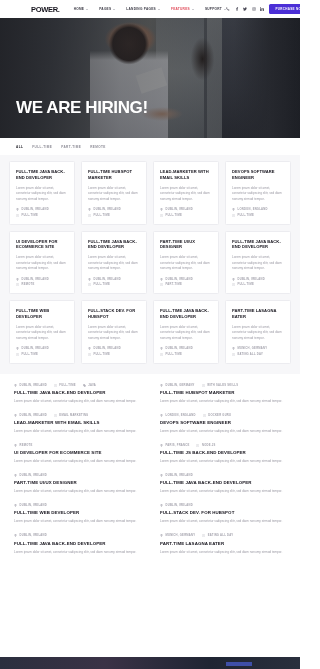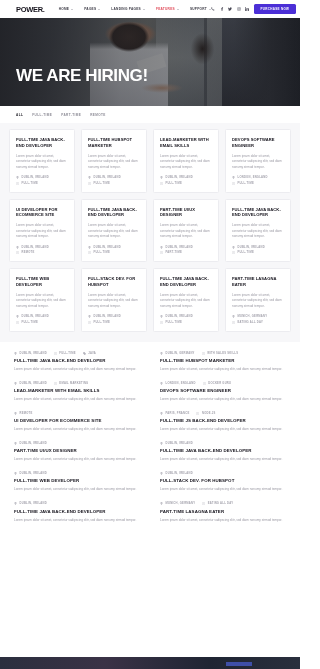--- a/index.html
+++ b/index.html
@@ -8,21 +8,21 @@
     background: #ffffff;
     font-family: "Liberation Sans", sans-serif;
     overflow: hidden;
   }
   .page { width: 300px; height: 669px; position: relative; overflow: hidden; }
 
   
   .header {
     height: 18px; background: #ffffff;
     display: flex; align-items: center;
-    padding: 0 8px; position: relative; z-index: 20;
+    padding: 0 23px; position: relative; z-index: 20;
   }
   .logo {
     font-size: 7.5px; font-weight: 800; letter-spacing: -0.3px;
     color: #15131c; margin-left: 8px; margin-right: 14px;
   }
   .nav { display: flex; align-items: center; gap: 11px; }
   .nav-item {
     font-size: 3.2px; font-weight: 700; letter-spacing: 0.25px;
     color: #3b3a45; display: flex; align-items: center; gap: 2px;
     text-transform: uppercase; white-space: nowrap;
@@ -39,21 +39,21 @@
   .hicon { color: #4a4956; display: block; }
   .cta {
     background: #4b2fd6; color: #fff; font-size: 3px; font-weight: 700;
     letter-spacing: 0.3px; text-transform: uppercase;
     padding: 3.4px 7px; border-radius: 1.5px; white-space: nowrap;
     border: none; font-family: inherit;
   }
 
   
   .hero {
-    height: 88px; position: relative; overflow: hidden;
+    height: 120px; position: relative; overflow: hidden;
     background: #ef4444;
   }
   .hero-photo { position: absolute; inset: 0; }
   
   .hp-base {
     position: absolute; inset: 0;
     background:
       linear-gradient(100deg, #4a4d52 0%, #565a5f 18%, #6c6f70 34%,
                       #7d7e78 47%, #5f6367 62%, #41444a 78%, #2f3238 100%);
   }

